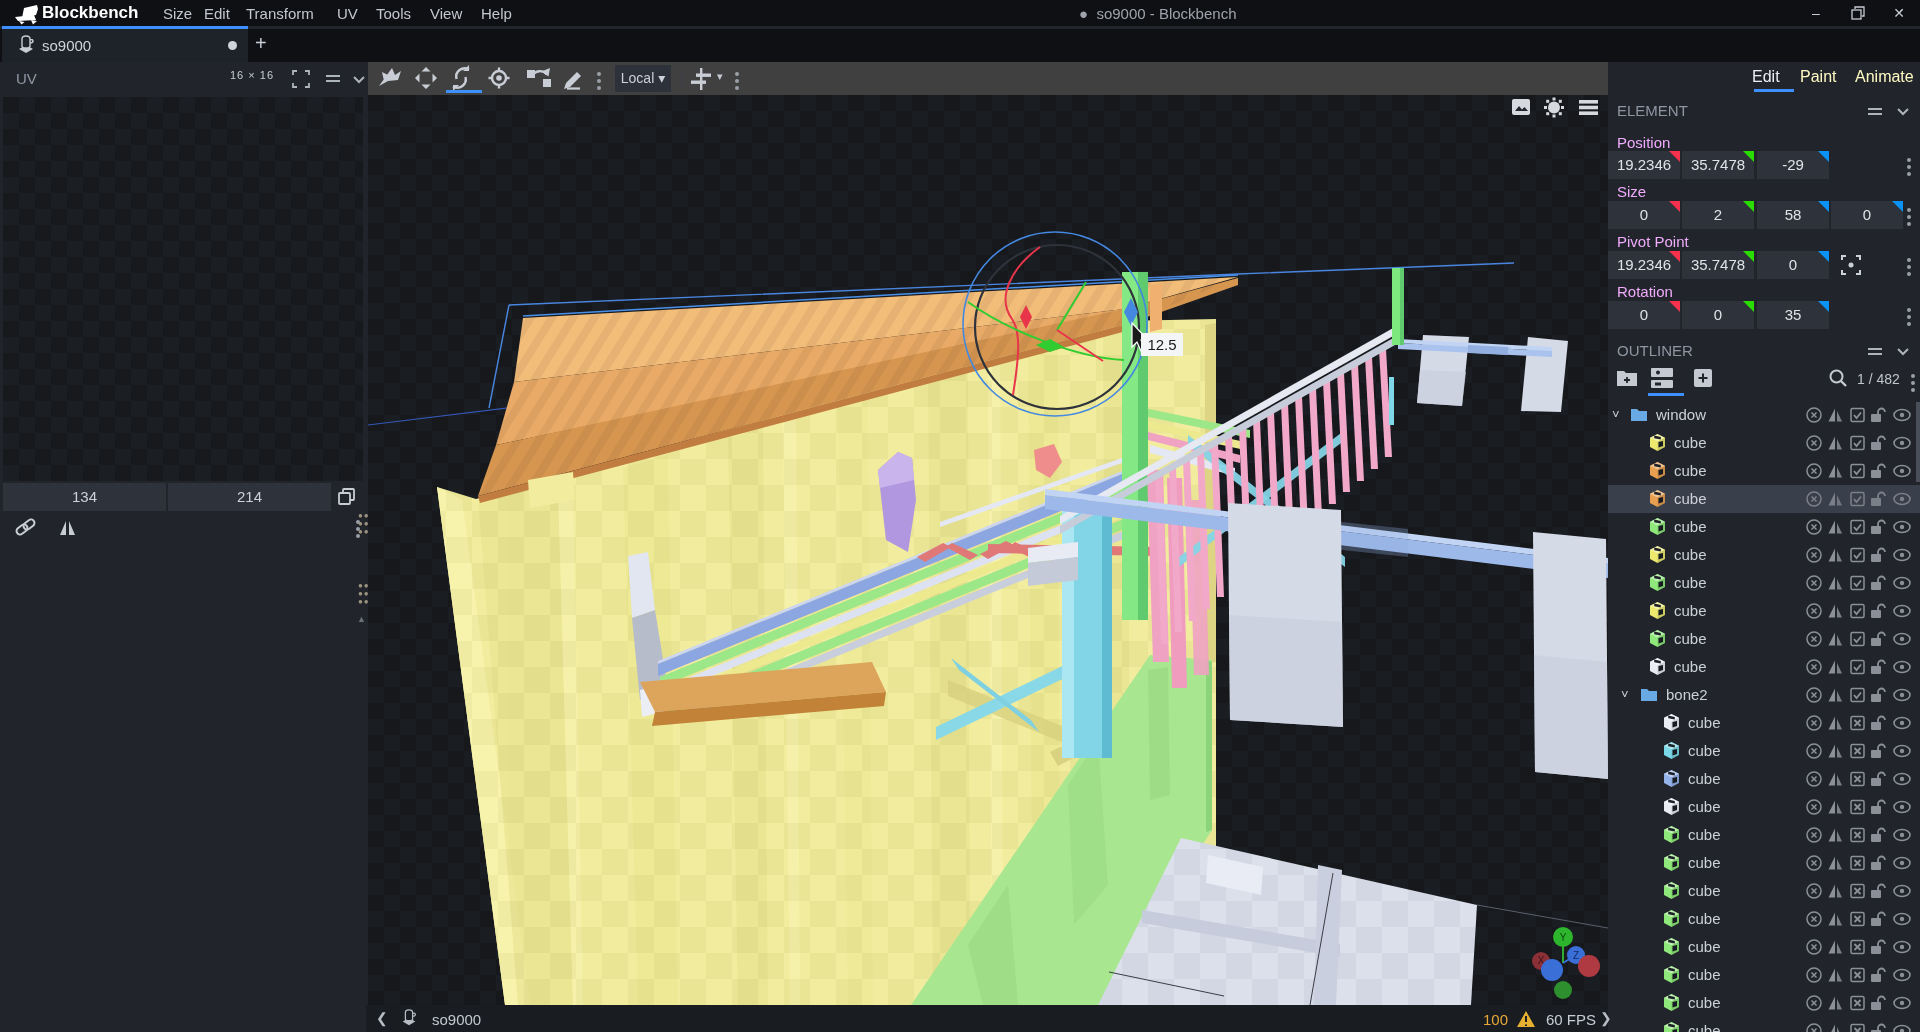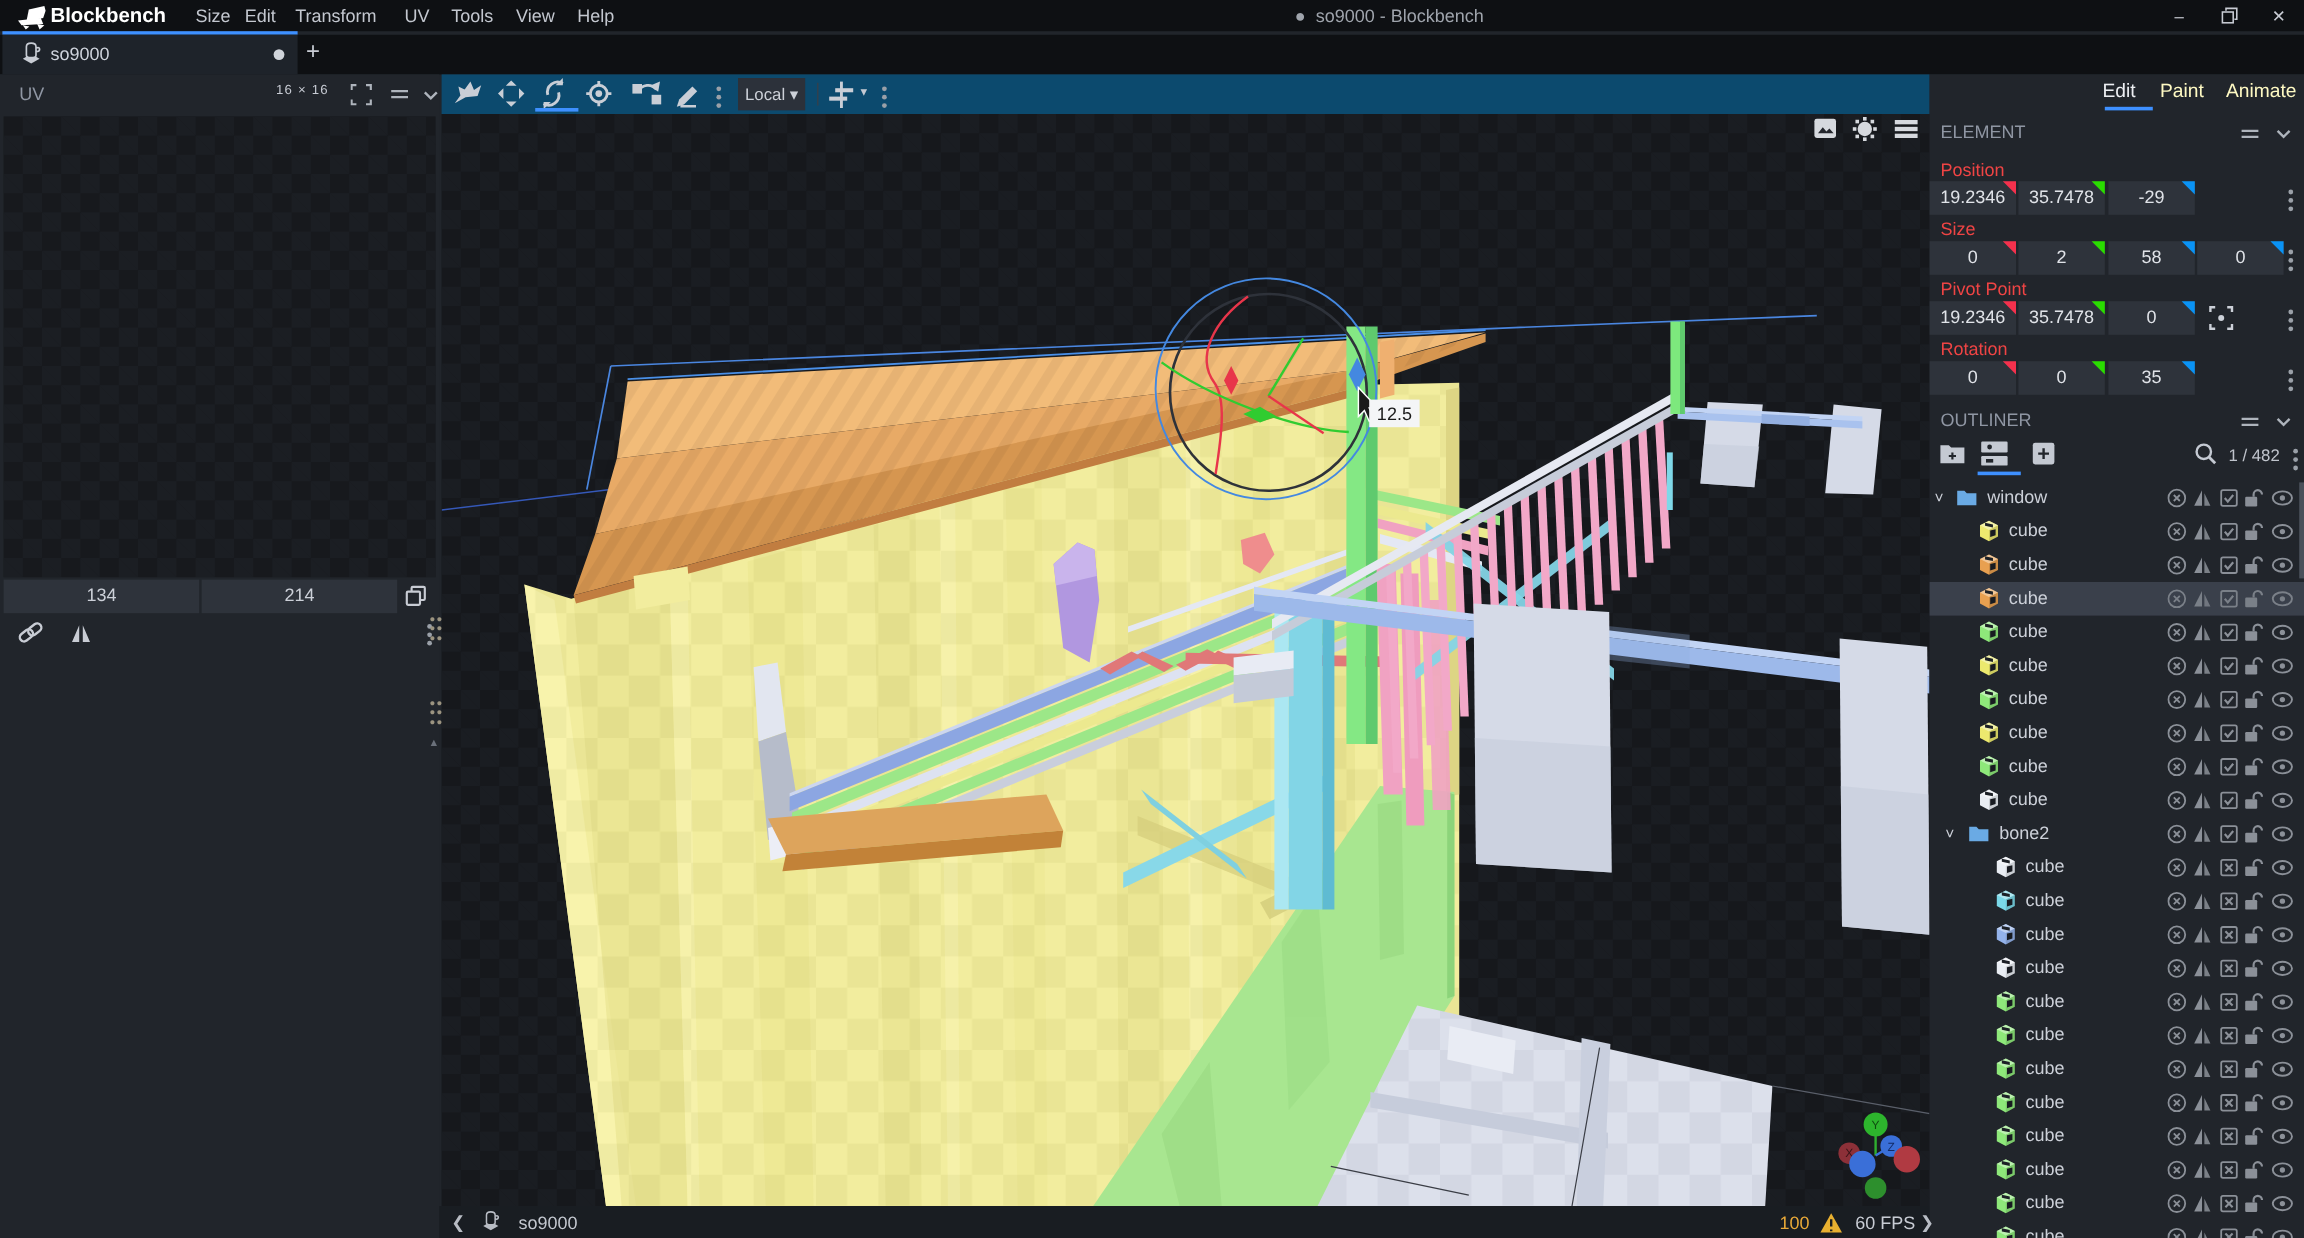--- a/index.html
+++ b/index.html
@@ -19,25 +19,25 @@
 
 #leftpanel{position:absolute;left:0;top:62px;width:366px;height:970px;background:#21252b;}
 .phead{position:relative;height:33px;}
 .phead .ptitle{position:absolute;left:16px;top:8px;font-size:15px;color:#8f96a3;}
 #uvsize{position:absolute;left:230px;top:7px;font-size:11px;color:#c8ccd4;letter-spacing:1px;}
 #uvcanvas{position:absolute;left:3px;top:35px;width:360px;height:384px;background-color:#17191d;background-image:linear-gradient(45deg,#1b1e23 25%,transparent 25%,transparent 75%,#1b1e23 75%),linear-gradient(45deg,#1b1e23 25%,transparent 25%,transparent 75%,#1b1e23 75%);background-size:32px 32px;background-position:0 0,16px 16px;}
 .uvfield{position:absolute;top:421px;height:28px;background:#2e333b;font-size:15px;color:#ccd0d8;text-align:center;line-height:28px;}
 #texhead{position:absolute;left:0;top:486px;width:366px;}
 
 #viewport{position:absolute;left:368px;top:95px;width:1240px;height:910px;background-color:#16181c;background-image:linear-gradient(45deg,#1a1d22 25%,transparent 25%,transparent 75%,#1a1d22 75%),linear-gradient(45deg,#1a1d22 25%,transparent 25%,transparent 75%,#1a1d22 75%);background-size:32px 32px;background-position:0 0,16px 16px;}
-#vtoolbar{position:absolute;left:368px;top:62px;width:1240px;height:33px;background:#0c4a6e;}
+#vtoolbar{position:absolute;left:368px;top:62px;width:1240px;height:33px;background:#404040;}
 
 #rightpanel{position:absolute;left:1608px;top:62px;width:312px;height:970px;background:#21252b;}
 .modetab{position:absolute;top:6px;font-size:16px;color:#fef9c3;}
-.label{font-size:15px;color:#ef4444;}
+.label{font-size:15px;color:#f0abfc;}
 .nfield{position:absolute;width:72px;height:28px;background:#2e333b;font-size:15px;color:#e0e3e8;text-align:center;line-height:28px;}
 .nfield i{position:absolute;right:0;top:0;width:0;height:0;border-style:solid;border-width:0 11px 11px 0;}
 .tri-r i{border-color:transparent #f5314d transparent transparent;}
 .tri-g i{border-color:transparent #2add00 transparent transparent;}
 .tri-b i{border-color:transparent #0a93f5 transparent transparent;}
 .vdots{position:absolute;width:4px;height:4px;border-radius:50%;background:#9aa0a8;box-shadow:0 7px 0 #9aa0a8,0 14px 0 #9aa0a8;}
 
 .orow{position:absolute;left:0;width:312px;height:28px;}
 .orow .nm{position:absolute;top:5px;font-size:15px;color:#ccd0d8;}
 .orow.sel{background:#3a404b;}

